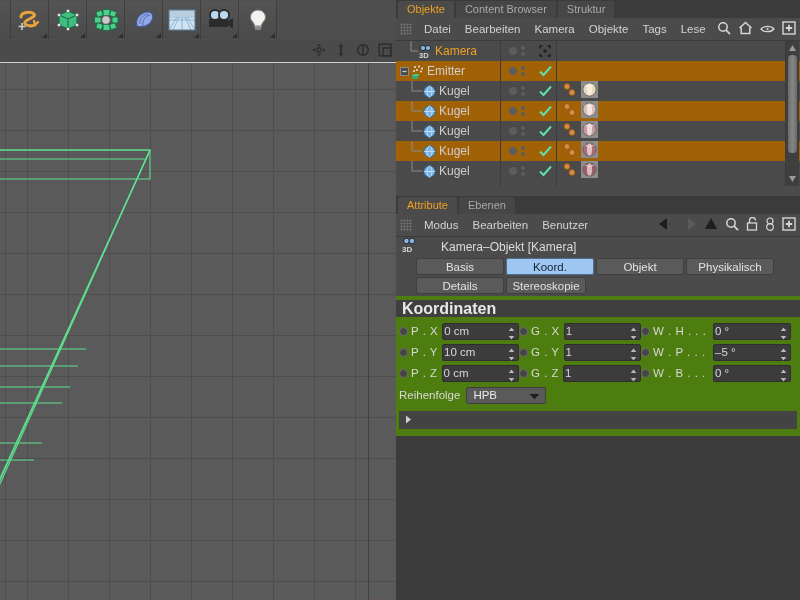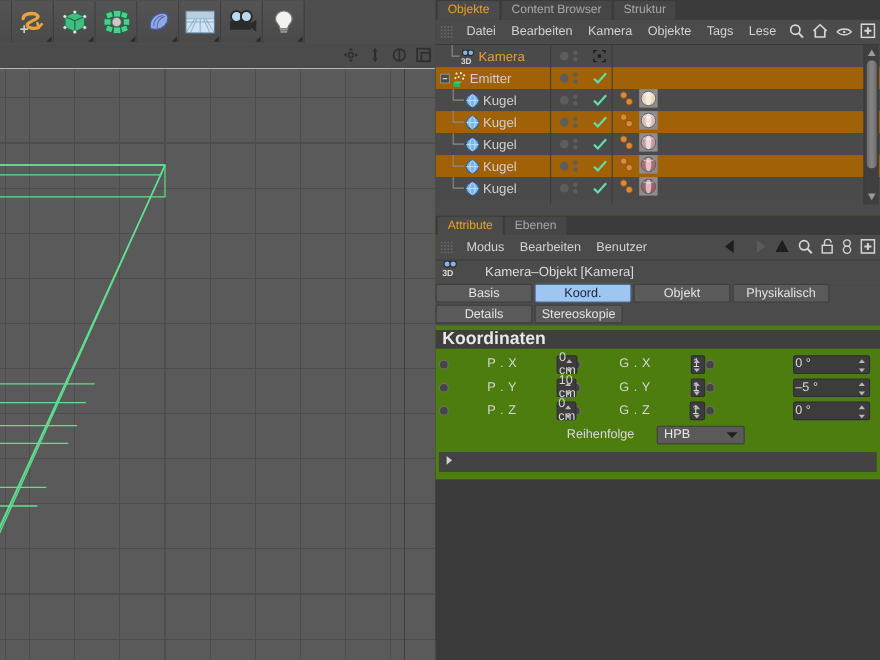--- a/index.html
+++ b/index.html
@@ -174,21 +174,21 @@
   }
   #attr-obj-head {
     height: 20px; display: flex; align-items: center;
     background: #4b4b4b;
     padding-left: 5px;
   }
   #attr-obj-head .ttl { font-size: 12px; color: #dcdcdc; margin-left: 23px; }
 
   .attr-tabs {
     display: flex; flex-wrap: wrap; gap: 2px;
-    padding: 1px 2px 2px 0;
+    padding: 1px 2px 2px 20px;
     background: #4b4b4b;
     align-items: center;
   }
   .atab {
     height: 17px; line-height: 17px;
     font-size: 11.5px;
     color: #e2e2e2;
     background: #5a5a5a;
     border: 1px solid #3f3f3f;
     border-radius: 2px;
@@ -202,21 +202,21 @@
     height: 17px; line-height: 17px;
     background: #3f3f3f;
     color: #e8e8e8;
     font-size: 16px; font-weight: bold;
     padding-left: 6px;
     margin-top: 4px;
   }
 
   .coord-grid { padding: 4px 3px 0 3px; }
   .crow { display: flex; align-items: center; height: 20px; margin-bottom: 1px; }
-  .ccell { display: flex; align-items: center; gap: 32px; }
+  .ccell { display: flex; align-items: center; }
   .ccell.c1 { width: 120px; }
   .ccell.c2 { width: 122px; }
   .ccell.c3 { width: 150px; }
   .radio {
     width: 7px; height: 7px; border-radius: 50%;
     border: 1px solid #6f6f6f; background: #454545;
     margin-right: 3px; flex: none;
   }
   .clabel { font-size: 11.5px; color: #d8d8d8; white-space: nowrap; letter-spacing: .5px; }
   .clabel.dotted { flex: 1; overflow: hidden; }
@@ -246,21 +246,21 @@
     background: #5a5a5a;
     border: 1px solid #3f3f3f;
     border-radius: 2px;
     margin-left: 4px;
     display: flex; align-items: center; justify-content: space-between;
     box-sizing: border-box;
   }
   .dropdown .dv { font-size: 11.5px; color: #eaeaea; padding-left: 6px; }
   .dropdown .dcar { margin-right: 5px; }
 
-  .order-row { display:flex; align-items:center; justify-content:center; height:20px; padding-right: 4px; margin-top: 2px; gap: 14px;}
+  .order-row { display:flex; align-items:center; justify-content:flex-start; height:20px; padding-right: 4px; margin-top: 2px;}
   .order-lab { font-size: 11.5px; color: #d8d8d8; margin-right: 2px; }
 
   .frozen {
     margin-top: 6px;
     height: 18px; line-height: 18px;
     background: #434343;
     color: #dcdcdc; font-size: 11.5px;
     padding-left: 6px;
     display: flex; align-items: center;
   }

